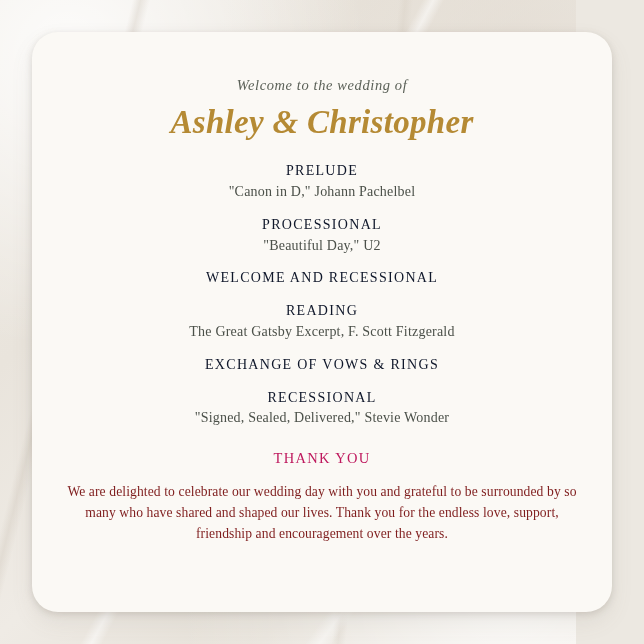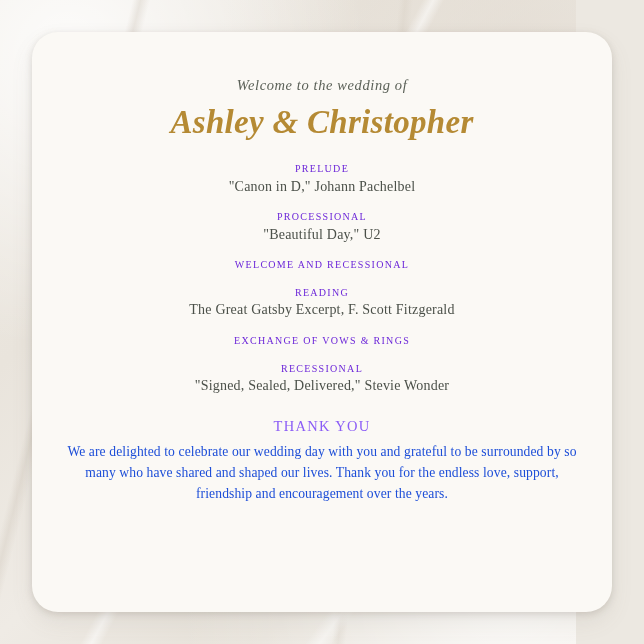--- a/index.html
+++ b/index.html
@@ -76,52 +76,52 @@
   .program {
     margin-top: 22px;
   }
 
   .program-item {
     margin-bottom: 14px;
   }
 
   .item-title {
     font-family: "Liberation Serif", serif;
-    font-size: 10px;
+    font-size: 14px;
     letter-spacing: 1.3px;
-    color: #6d28d9;
+    color: #0f172a;
     line-height: 1.35;
   }
 
   .item-detail {
     font-family: "Liberation Serif", serif;
     font-size: 14px;
     letter-spacing: 0.2px;
     color: #4b5049;
     line-height: 1.4;
     margin-top: 1px;
   }
 
   .thanks-block {
     margin-top: 22px;
   }
 
   .thanks-title {
     font-family: "Liberation Serif", serif;
     font-size: 14.5px;
     letter-spacing: 1.3px;
-    color: #8b5cf6;
+    color: #be185d;
   }
 
   .thanks-body {
     font-family: "Liberation Serif", serif;
     font-size: 13.6px;
     line-height: 1.55;
-    color: #1d4ed8;
-    margin: 6px auto 0 auto;
+    color: #7f1d1d;
+    margin: 14px auto 0 auto;
     max-width: 510px;
     letter-spacing: 0.1px;
   }
 </style>
 </head>
 <body>
 
 <div id="stage">
   <div class="card">
 

